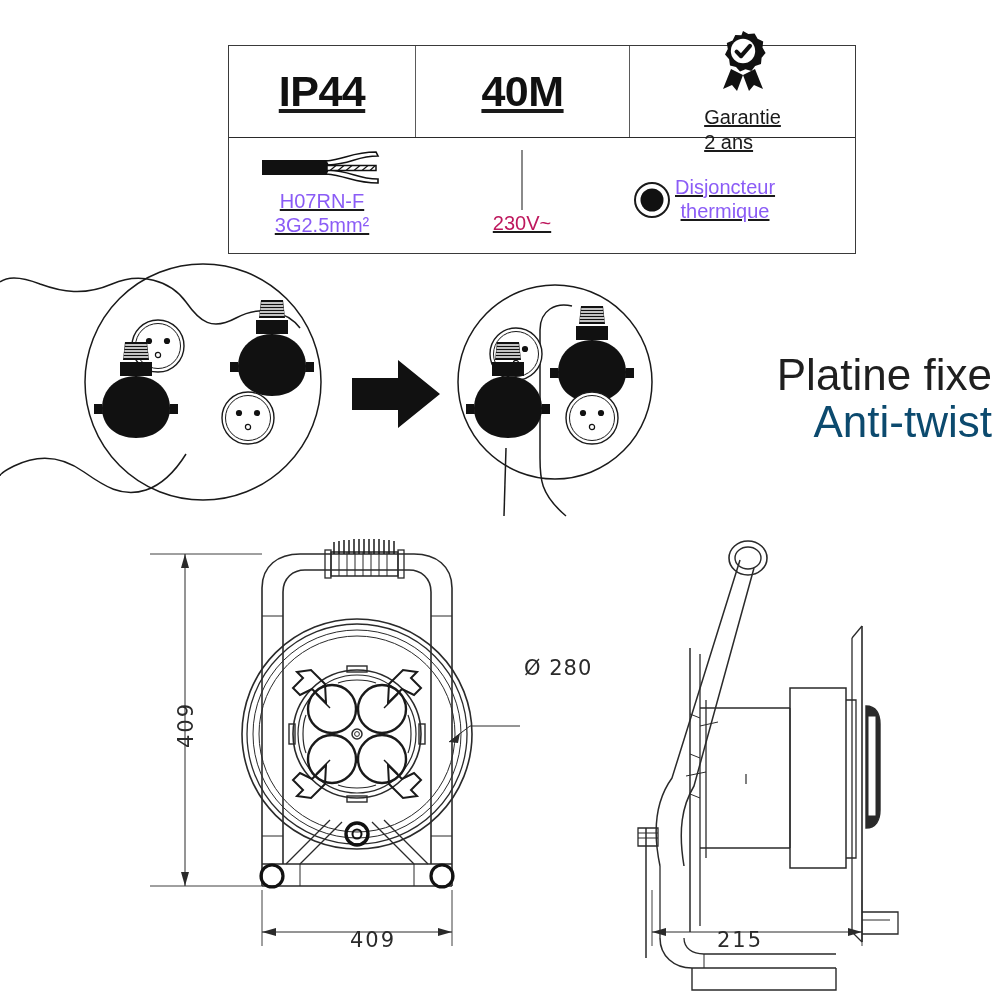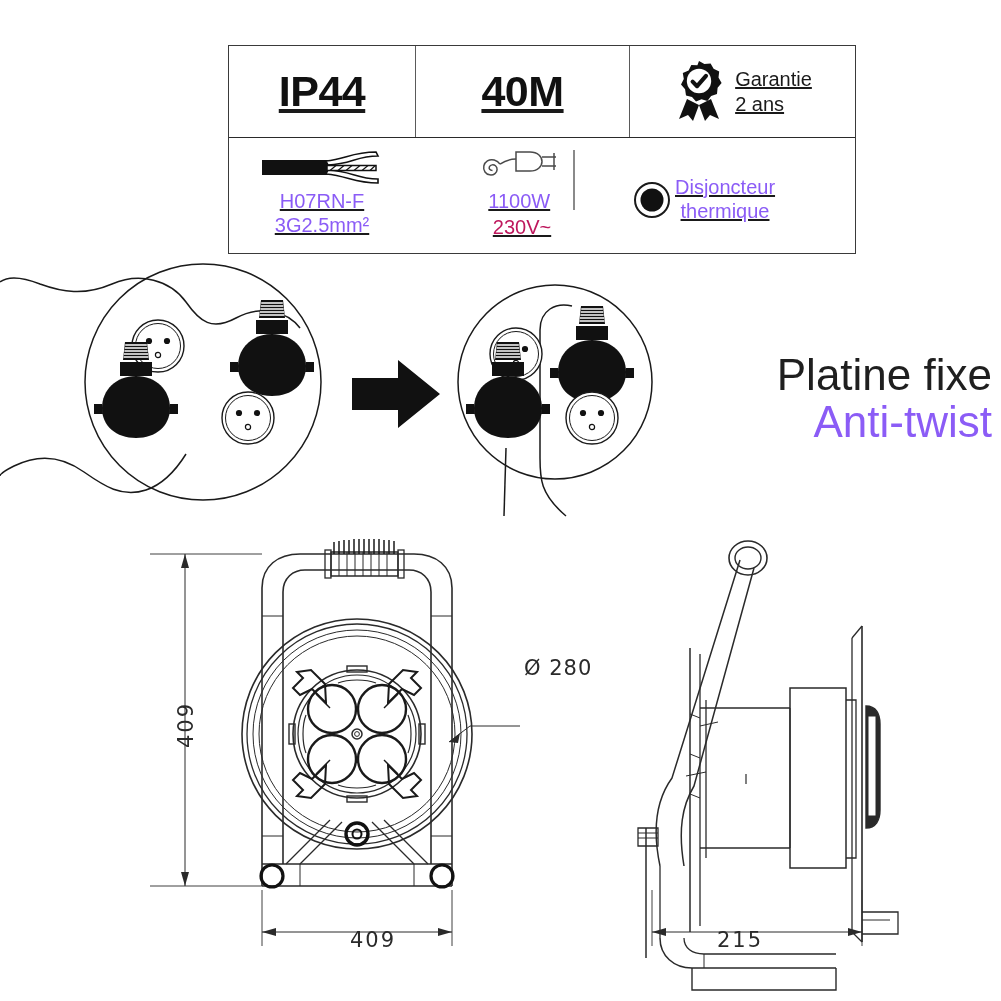--- a/index.html
+++ b/index.html
@@ -45,21 +45,21 @@
     box-sizing: border-box;
     display: flex;
     align-items: center;
     justify-content: center;
     position: relative;
   }
   .row-top .spec-cell + .spec-cell { border-left: 1.5px solid #5a5a5a; }
 
   .cell-ip   { width: 186px; }
   .cell-len  { width: 214px; }
-  .cell-war  { flex: 1; display: flex; flex-direction: row; gap: 10px; }
+  .cell-war  { flex: 1; display: flex; flex-direction: column; gap: 10px; }
 
   .big-label {
     font-weight: bold;
     font-size: 43px;
     letter-spacing: -0.5px;
     color: #111;
     line-height: 1;
   }
 
   .warranty-text {
@@ -110,21 +110,21 @@
   #antitwist { position: absolute; left: 0; top: 258px; width: 1001px; height: 265px; }
   #headline {
     position: absolute;
     left: 672px;
     top: 352px;
     width: 320px;
     text-align: right;
     line-height: 1.06;
   }
   .hl1 { font-size: 44px; color: #1f1f1f; white-space: nowrap; }
-  .hl2 { font-size: 44px; color: #8b5cf6; white-space: nowrap; }
+  .hl2 { font-size: 44px; color: #0c4a6e; white-space: nowrap; }
 
   
   #techdraw { position: absolute; left: 0; top: 528px; width: 1001px; height: 470px; }
 
   .dimtext {
     position: absolute;
     font-family: "DejaVu Sans", sans-serif;
     font-size: 21px;
     letter-spacing: 2px;
     color: #2a2a2a;
@@ -195,36 +195,20 @@
       </div>
       <div class="cap">
         <span>H07RN-F</span><br>
         <span>3G2.5mm²</span>
       </div>
     </div>
 
     <div class="spec-cell cell-power">
       <div class="power-pair">
 
-        <div class="power-col">
-          <div class="icon-row">
-            <svg width="86" height="40" viewBox="0 0 86 40">
-
-              <path d="M16.5 22.5 C13.8 22.5 12.6 20.6 13.4 18.8 C14.4 16.6 17.6 16.2 19.5 17.8 C21.8 19.7 21.6 23.6 19.0 25.6 C16.0 27.9 11.3 27.2 9.0 24.0 C6.5 20.4 7.6 15.2 11.4 12.9 C15.5 10.4 21.4 11.9 24.0 16.2" stroke="#4a4a4a" stroke-width="1.5" fill="none"></path>
-
-              <path d="M24 16.2 C30 12, 34 11, 40 11" stroke="#4a4a4a" stroke-width="1.5" fill="none"></path>
-
-              <path d="M40 4 L54 4 C62 4 66 9 66 13.5 C66 18 62 23 54 23 L40 23 Z" fill="#ffffff" stroke="#4a4a4a" stroke-width="1.5"></path>
-
-              <path d="M66 9 L80 9 M66 18 L80 18" stroke="#4a4a4a" stroke-width="1.5"></path>
-              <path d="M78 5 L78 22" stroke="#4a4a4a" stroke-width="1.5"></path>
-            </svg>
-          </div>
-          <div class="cap">1100W</div>
-        </div>
 
         <div class="power-div"></div>
 
       </div>
       <div class="volt">230V~</div>
     </div>
 
     <div class="spec-cell cell-brk">
       <div class="icon-row">
         <svg width="46" height="46" viewBox="0 0 46 46">

